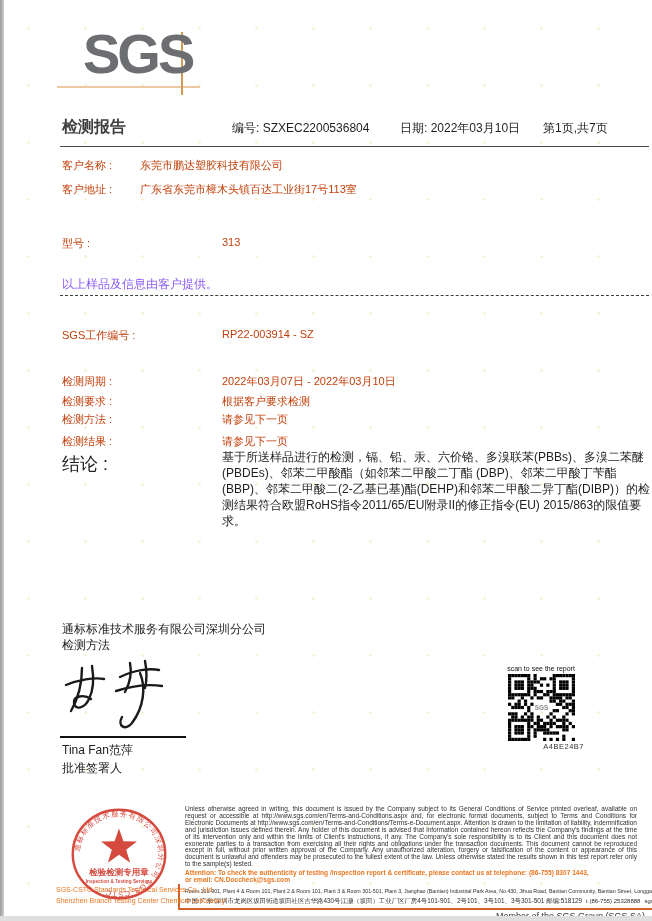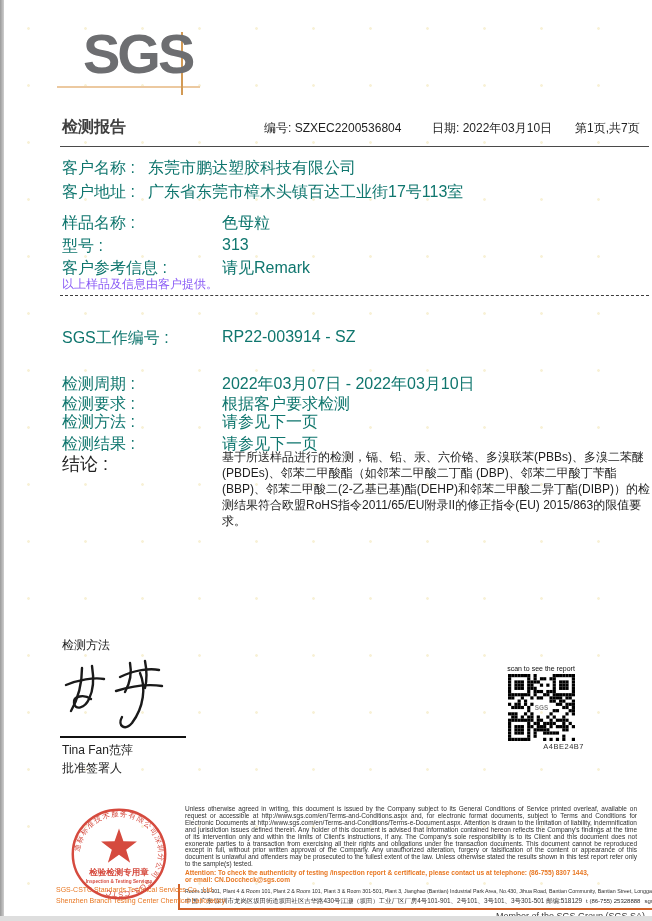--- a/index.html
+++ b/index.html
@@ -17,30 +17,30 @@
     background:linear-gradient(to right,#9a9a9a,#cfcfcf); }
   .bottom-edge { position:absolute; left:0; bottom:0; width:100%; height:5px; background:#dedede; }
 
   
   .logo-underline { position:absolute; left:57px; top:86px; width:143px; height:2px; background:#ecc9a0; }
   .logo-vline { position:absolute; left:181px; top:32px; width:2px; height:63px; background:#d29a55; }
   .logo-text { position:absolute; left:83px; top:24px; font-size:56px; font-weight:900;
     letter-spacing:-3px; color:#6d6e71; line-height:60px; }
 
   .title { position:absolute; left:62px; top:117px; font-size:16px; font-weight:bold; color:#404040; }
-  .hmeta { position:absolute; top:120px; font-size:12px; color:#1e1e1e;margin-left:32px; }
+  .hmeta { position:absolute; top:120px; font-size:12px; color:#1e1e1e; }
   .report-no { left:232px; }
   .hdate { left:400px; }
   .hpages { left:543px; }
   .header-rule { position:absolute; left:60px; top:146px; width:589px; border-top:1px solid #4a4a4a; }
 
   
-  .row { position:absolute; left:0; width:652px; height:16px; font-size:16px; color:#0f766e;text-align:right; }
+  .row { position:absolute; left:0; width:652px; height:16px; font-size:11px; color:#c2410c;text-align:right; }
   .lbl { position:absolute; left:62px; white-space:nowrap; }
-  .val-140 { position:absolute; left:140px; white-space:nowrap;margin-left:8px; }
+  .val-140 { position:absolute; left:140px; white-space:nowrap; }
   .val-222 { position:absolute; left:222px; white-space:nowrap; }
   .note-line { position:absolute; left:62px; top:276px; font-size:12px; color:#8b5cf6; }
   .dashed-rule { position:absolute; left:60px; top:295px; width:589px; border-top:1px dashed #3d3d3d; }
 
   .conclusion-lbl { position:absolute; left:62px; top:452px; font-size:18px; }
   .conclusion-val { position:absolute; left:222px; top:449px; width:432px; font-size:12px;
     line-height:16px; color:#1e1e1e; }
 
   
   .sig-company { position:absolute; left:62px; top:621px; font-size:12px; }
@@ -94,32 +94,24 @@
   <div class="header-rule"></div>
 
   <div class="row" style="top:158px">
     <span class="lbl">客户名称 :</span>
     <span class="val-140">东莞市鹏达塑胶科技有限公司</span>
   </div>
   <div class="row" style="top:182px">
     <span class="lbl">客户地址 :</span>
     <span class="val-140">广东省东莞市樟木头镇百达工业街17号113室</span>
   </div>
-  <div class="row" style="top:213px">
-    <span class="lbl">样品名称 :</span>
-    <span class="val-222">色母粒</span>
-  </div>
   <div class="row" style="top:236px">
     <span class="lbl">型号 :</span>
     <span class="val-222">313</span>
   </div>
-  <div class="row" style="top:258px">
-    <span class="lbl">客户参考信息 :</span>
-    <span class="val-222">请见Remark</span>
-  </div>
   <div class="note-line">以上样品及信息由客户提供。</div>
   <div class="dashed-rule"></div>
 
   <div class="row" style="top:328px">
     <span class="lbl">SGS工作编号 :</span>
     <span class="val-222">RP22-003914 - SZ</span>
   </div>
   <div class="row" style="top:374px">
     <span class="lbl">检测周期 :</span>
     <span class="val-222">2022年03月07日 - 2022年03月10日</span>
@@ -132,20 +124,21 @@
     <span class="lbl">检测方法 :</span>
     <span class="val-222">请参见下一页</span>
   </div>
   <div class="row" style="top:434px">
     <span class="lbl">检测结果 :</span>
     <span class="val-222">请参见下一页</span>
   </div>
   <div class="conclusion-lbl">结论 :</div>
   <div class="conclusion-val">基于所送样品进行的检测，镉、铅、汞、六价铬、多溴联苯(PBBs)、多溴二苯醚(PBDEs)、邻苯二甲酸酯（如邻苯二甲酸二丁酯 (DBP)、邻苯二甲酸丁苄酯(BBP)、邻苯二甲酸二(2-乙基已基)酯(DEHP)和邻苯二甲酸二异丁酯(DIBP)）的检测结果符合欧盟RoHS指令2011/65/EU附录II的修正指令(EU) 2015/863的限值要求。</div>
 
+  <div class="sig-company">通标标准技术服务有限公司深圳分公司</div>
   <div class="sig-auth">检测方法</div>
   <svg class="sig-svg" width="140" height="84" viewBox="0 0 140 84">
     <g stroke="#1a1a1a" stroke-width="2.4" fill="none" stroke-linecap="round">
       <path d="M8 32 C20 27, 36 24, 46 26"></path>
       <path d="M24 15 C24 28, 21 44, 13 58"></path>
       <path d="M34 13 C36 25, 36 36, 31 46 C27 55, 17 58, 16 50 C15 43, 26 41, 33 46"></path>
       <path d="M62 24 C76 17, 92 15, 101 17"></path>
       <path d="M72 10 C74 20, 72 30, 67 39"></path>
       <path d="M87 8 C89 18, 89 27, 87 35"></path>
       <path d="M58 38 C74 33, 92 31, 104 33"></path>

